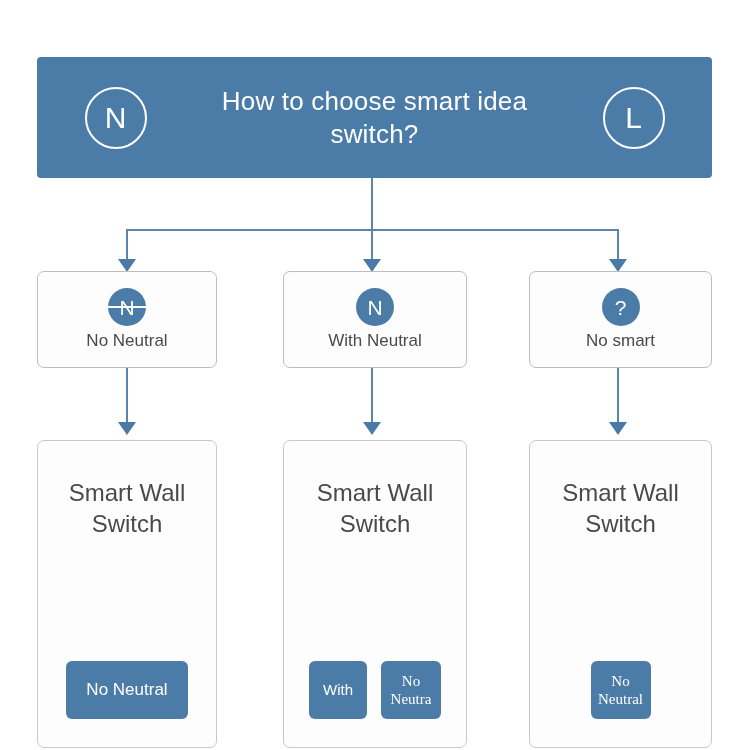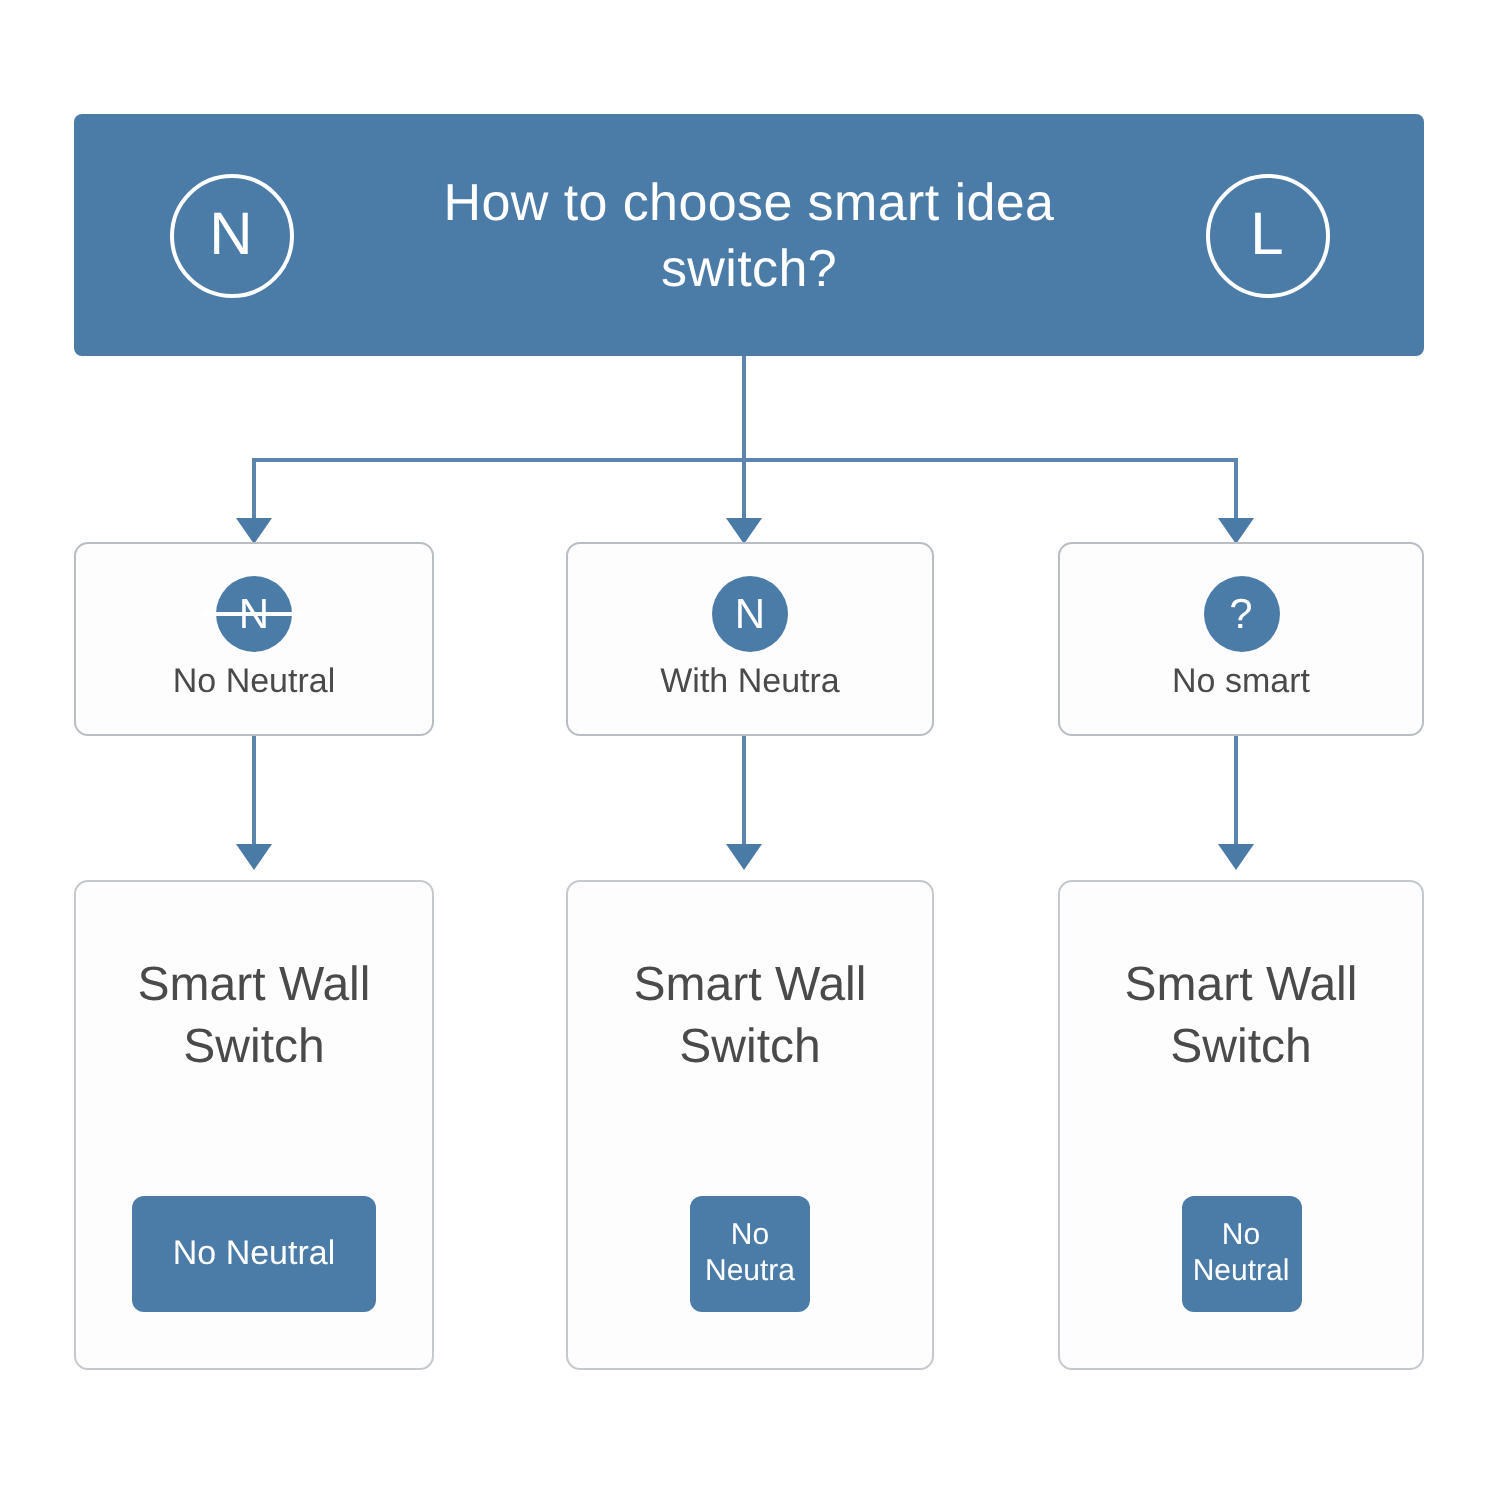--- a/index.html
+++ b/index.html
@@ -116,21 +116,21 @@
   .opt-label {
     color: #4a4a4a;
     font-size: 17px;
     line-height: 20px;
   }
 
   
   .card {
     position: absolute;
     top: 440px;
-    height: 245px;
+    height: 308px;
     background: #fdfdfd;
     border: 1px solid #c5c9ce;
     border-radius: 7px;
     box-sizing: border-box;
     display: flex;
     flex-direction: column;
     align-items: center;
   }
   .card-title {
     margin-top: 36px;
@@ -158,21 +158,21 @@
     font-family: "Liberation Sans", sans-serif;
     display: flex;
     align-items: center;
     justify-content: center;
     text-align: center;
     white-space: pre-line;
     padding: 0;
   }
   .pill.wide  { width: 122px; height: 58px; font-size: 17px; line-height: 20px; }
   .pill.sq    { width: 58px;  height: 58px; font-size: 15px; line-height: 18px; }
-  .pill.sq2   { width: 60px;  height: 58px; font-size: 15px; line-height: 18px; }
+  .pill.sq2   { width: 60px;  height: 58px; font-size: 15px; line-height: 18px; font-family: Liberation Serif, serif; }
 </style>
 </head>
 <body>
 
 <div id="stage">
 
   <div class="header-bar">
     <div class="ring left">
       <span>N</span>
     </div>
@@ -200,21 +200,21 @@
       <span>N</span>
       <span class="strike"></span>
     </div>
     <div class="opt-label">No Neutral</div>
   </div>
 
   <div class="opt-box" style="left:283px; width:184px;">
     <div class="badge">
       <span>N</span>
     </div>
-    <div class="opt-label">With Neutra</div>
+    <div class="opt-label">With Neutral</div>
   </div>
 
   <div class="opt-box" style="left:529px; width:183px;">
     <div class="badge">
       <span>?</span>
     </div>
     <div class="opt-label">No smart</div>
   </div>
 
   <div class="conn vline" style="left:126px; top:368px; height:56px;"></div>
@@ -231,20 +231,21 @@
 Switch</div>
     <div class="card-buttons">
       <button class="pill wide">No Neutral</button>
     </div>
   </div>
 
   <div class="card" style="left:283px; width:184px;">
     <div class="card-title">Smart Wall
 Switch</div>
     <div class="card-buttons">
+      <button class="pill sq">With</button>
       <button class="pill sq2">No
 Neutra</button>
     </div>
   </div>
 
   <div class="card" style="left:529px; width:183px;">
     <div class="card-title">Smart Wall
 Switch</div>
     <div class="card-buttons">
       <button class="pill sq2">No

